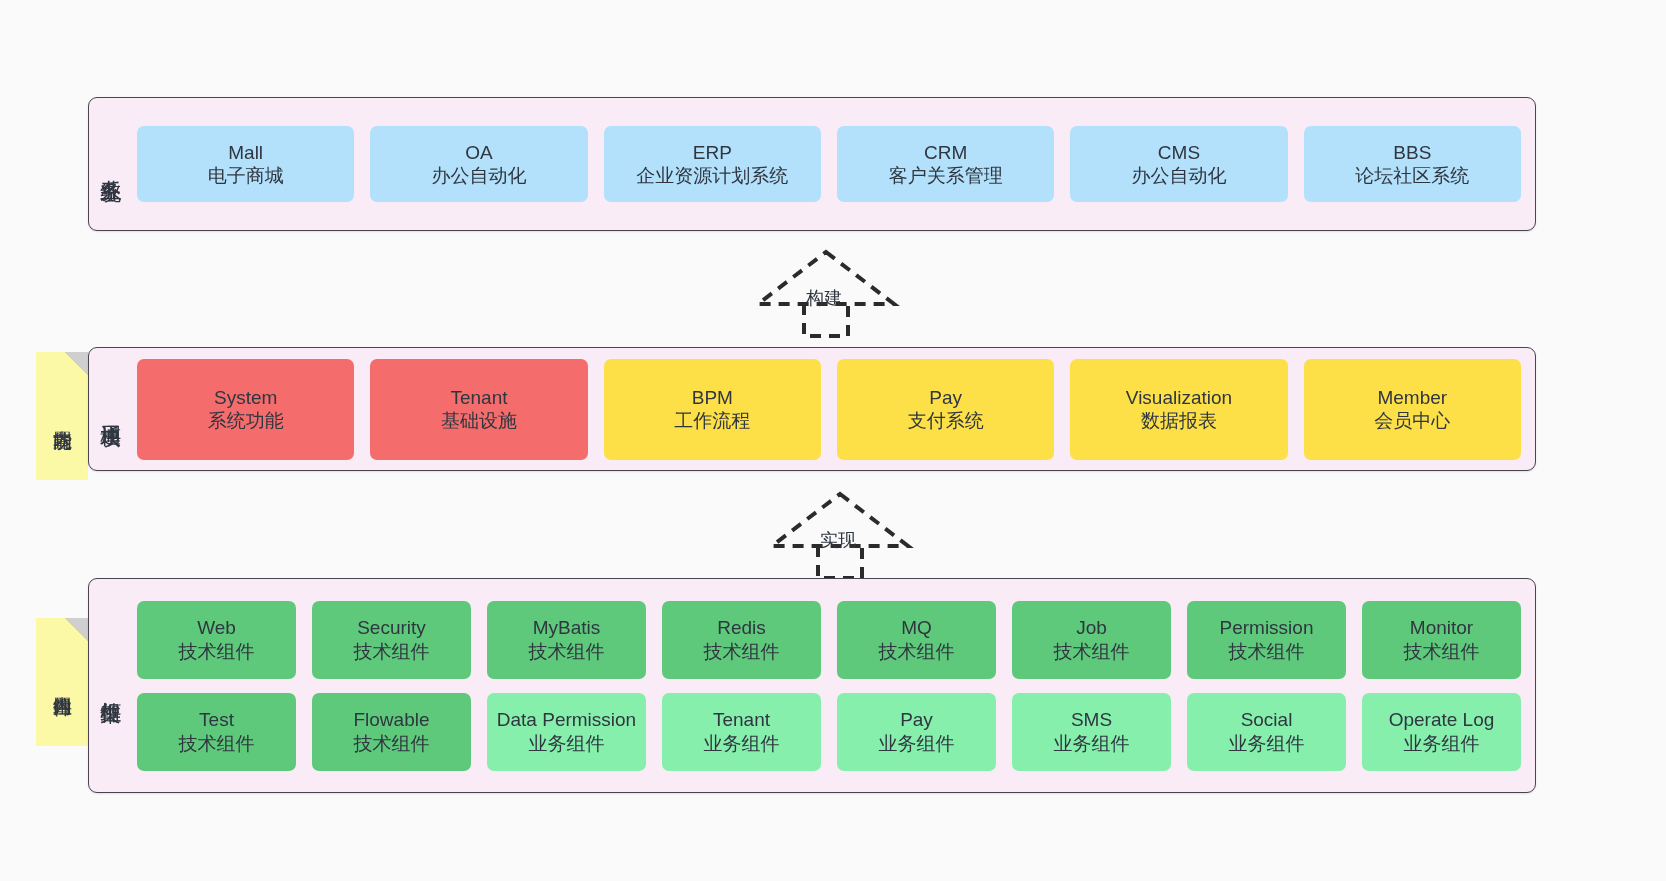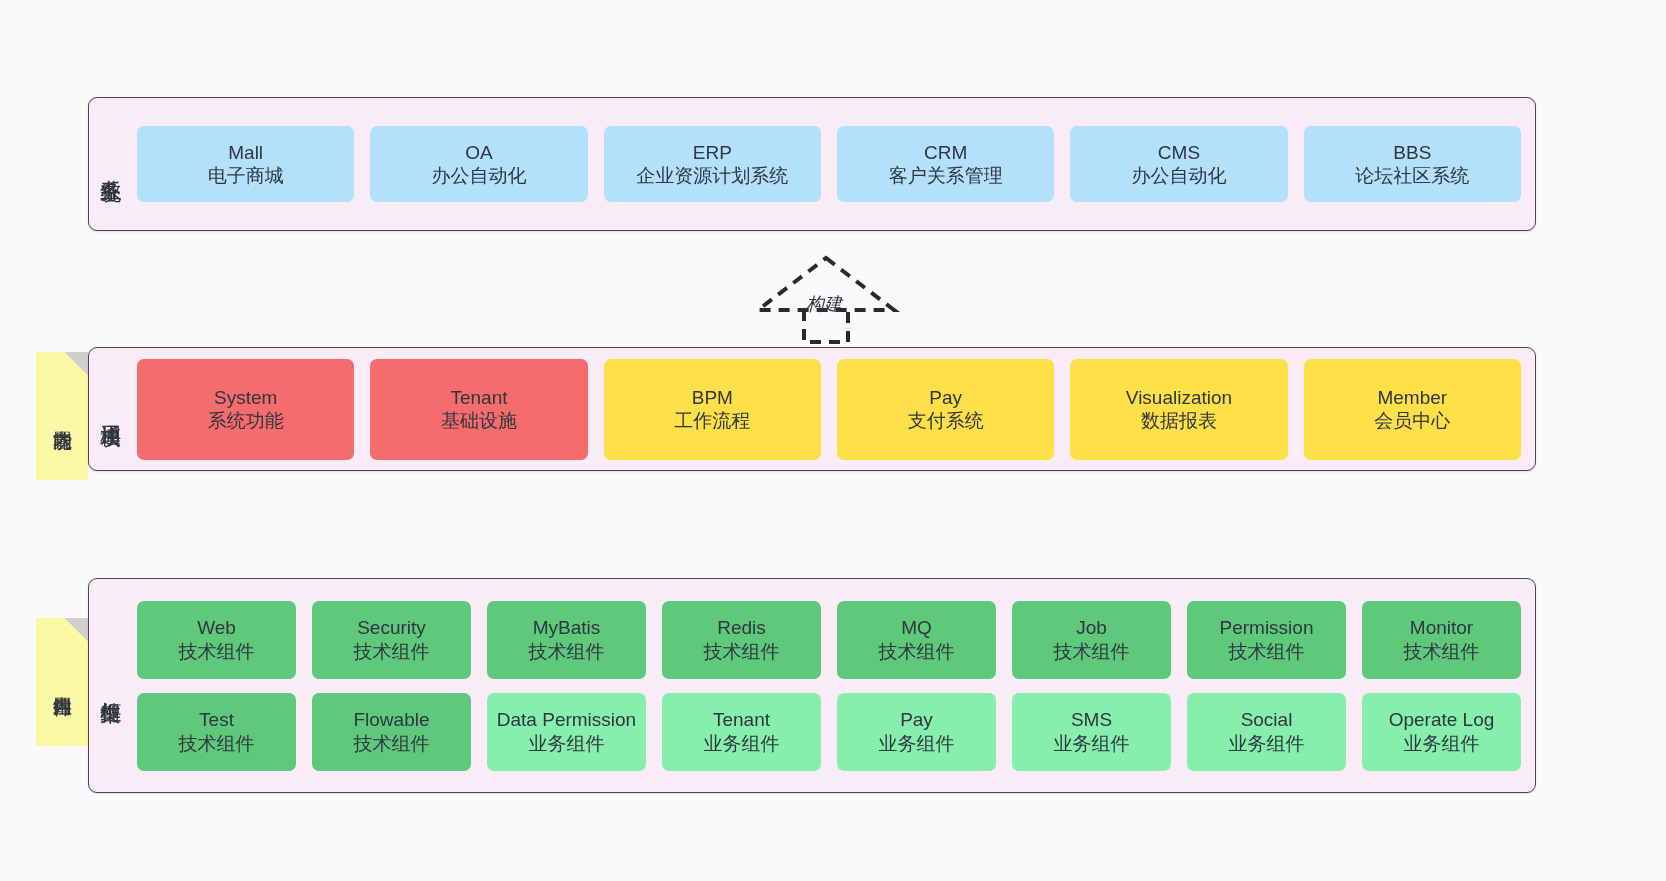--- a/index.html
+++ b/index.html
@@ -159,21 +159,21 @@
           <span class="ln">办公自动化</span>
         </div>
         <div class="cell c-blue">
           <span class="ln">BBS</span>
           <span class="ln">论坛社区系统</span>
         </div>
       </div>
     </div>
   </div>
 
-  <div class="arrow" style="left:758px; top:254px; width:140px; height:90px;font-style:italic;">
+  <div class="arrow" style="left:758px; top:248px; width:140px; height:90px;">
     <svg width="140" height="90" viewBox="0 0 140 90">
 
       <path d="M 68 4 L 136 56 L 0 56 Z" fill="#fafafa" stroke="#2b2b2b" stroke-width="4" stroke-dasharray="11,8" stroke-linejoin="miter"></path>
 
       <path d="M 46 56 L 46 88 L 90 88 L 90 56" fill="none" stroke="#2b2b2b" stroke-width="4" stroke-dasharray="11,8"></path>
     </svg>
     <div class="arrow-label" style="left:48px; top:38px;">构建</div>
   </div>
 
   <div class="note" style="left:36px; top:352px; width:52px; height:128px;">
@@ -206,20 +206,27 @@
           <span class="ln">数据报表</span>
         </div>
         <div class="cell c-pink">
           <span class="ln">Member</span>
           <span class="ln">会员中心</span>
         </div>
       </div>
     </div>
   </div>
 
+  <div class="arrow" style="left:772px; top:490px; width:140px; height:90px;">
+    <svg width="140" height="90" viewBox="0 0 140 90">
+      <path d="M 68 4 L 136 56 L 0 56 Z" fill="#fafafa" stroke="#2b2b2b" stroke-width="4" stroke-dasharray="11,8" stroke-linejoin="miter"></path>
+      <path d="M 46 56 L 46 88 L 90 88 L 90 56" fill="none" stroke="#2b2b2b" stroke-width="4" stroke-dasharray="11,8"></path>
+    </svg>
+    <div class="arrow-label" style="left:48px; top:38px;">实现</div>
+  </div>
 
   <div class="note" style="left:36px; top:618px; width:52px; height:128px;">
     <div class="fold"></div>
     <span>内置组件</span>
   </div>
 
   <div class="layer" id="layer-frame" style="left:88px; top:578px; width:1448px; height:215px;">
     <div class="layer-title">框架组件</div>
     <div class="layer-body">
       <div class="row">

